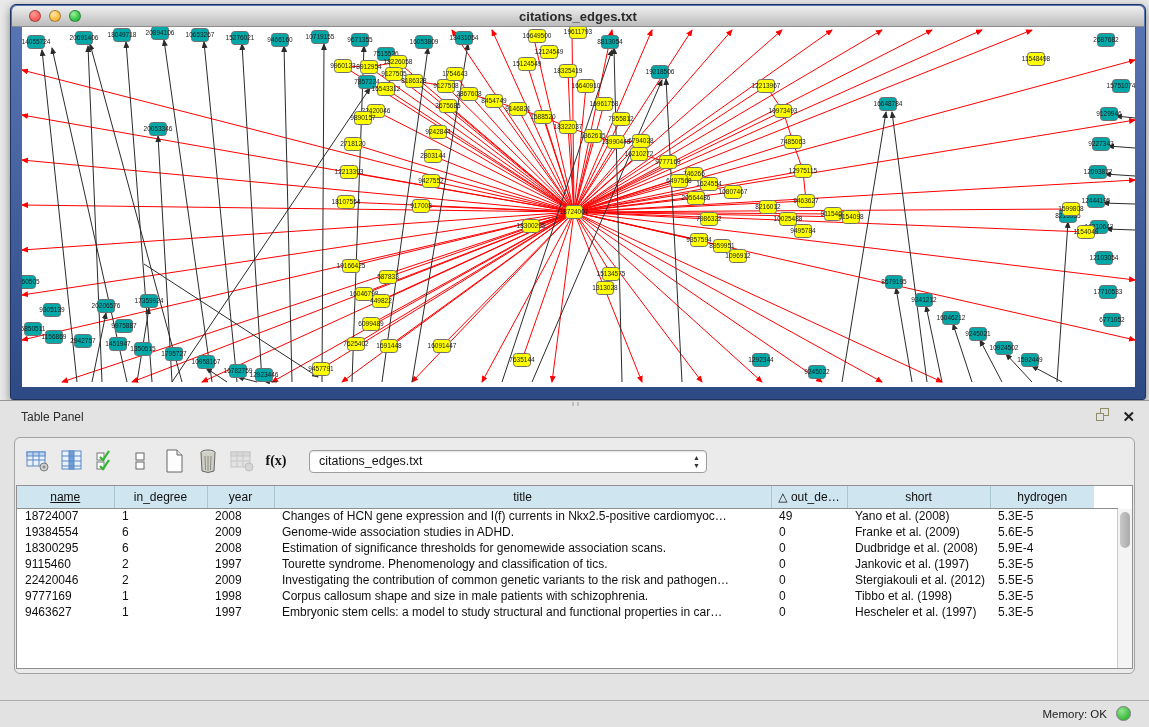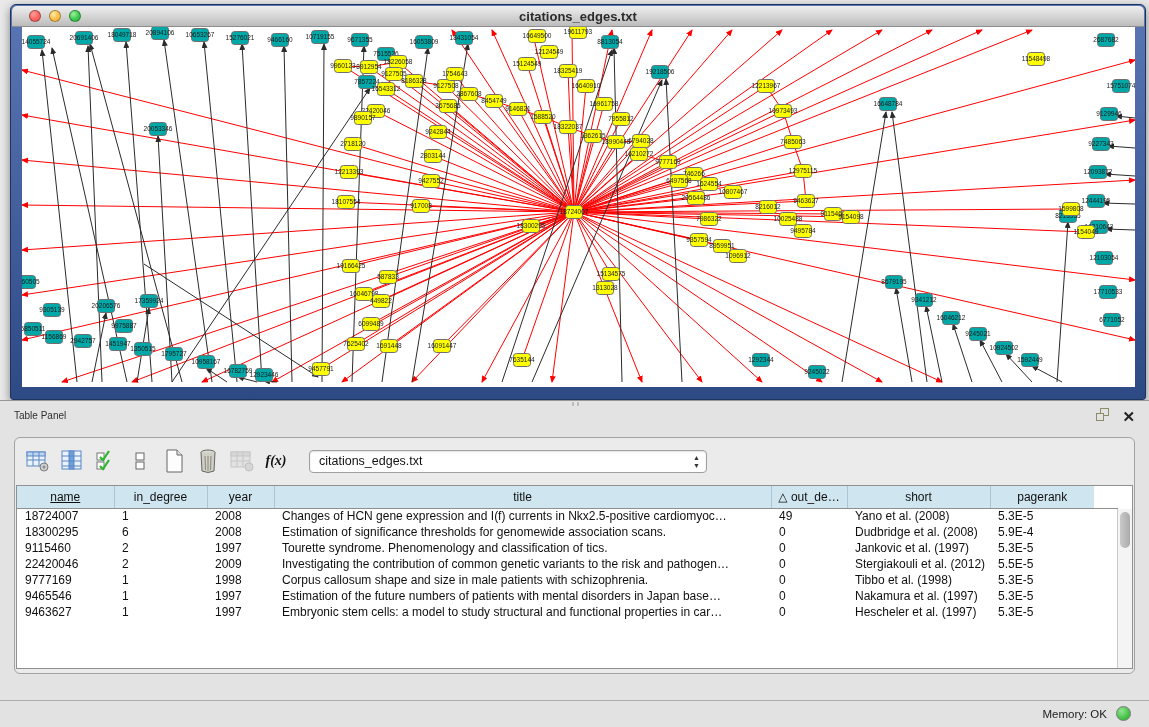--- a/index.html
+++ b/index.html
@@ -19,31 +19,31 @@
   .light.yellow { background:radial-gradient(circle at 35% 30%,#ffe8a8,#fdbc40 60%); }
   .light.green { background:radial-gradient(circle at 35% 30%,#9ff09a,#34c749 60%); }
   .win-title { text-align:center; line-height:21px; font-size:13px; font-weight:bold; color:#2b2b2b; }
   .graph-canvas { position:absolute; left:11px; top:22px; width:1113px; height:360px; background:#ffffff; overflow:hidden; }
   .graph-canvas svg { display:block; }
   .graph-canvas text { pointer-events:none; user-select:none; }
 
   
   .table-panel { position:absolute; left:0; top:400px; width:1149px; height:327px;
     background:#e3e3e3; border-top:1px solid #979797; }
-  .tp-title { position:absolute; left:14px; top:9px; font-size:10px; color:#2e2e2e; }
+  .tp-title { position:absolute; left:21px; top:9px; font-size:12px; color:#2e2e2e; }
   .tp-head-icons { position:absolute; right:14px; top:6px; display:flex; align-items:center; gap:12px; }
   .tp-close { font-size:15px; font-weight:bold; color:#222; line-height:15px; cursor:default; }
   .resize-nub { position:absolute; left:50%; top:1px; width:7px; height:4px; margin-left:-3px;
     border-left:2px solid #bdbdbd; border-right:2px solid #bdbdbd; }
 
   .tp-container { position:absolute; left:14px; top:36px; width:1121px; height:237px;
     background:#ebebeb; border:1px solid #a2a2a2; border-radius:6px; }
   .toolbar { position:absolute; left:8px; top:6px; height:34px; display:flex; align-items:center; }
   .tool { width:30px; height:28px; margin-right:4px; display:flex; align-items:center; justify-content:center; }
-  .fx { font-size:14px; font-style:italic; font-family:"Liberation Serif", serif; color:#111; font-weight:bold; }
+  .fx { font-size:14px; font-family:"Liberation Serif", serif; color:#111; font-weight:bold; }
   .combo { position:relative; margin-left:14px; width:398px; height:23px; background:#fff;
     border:1px solid #9f9f9f; border-radius:4px; box-shadow:inset 0 1px 2px rgba(0,0,0,.12); }
   .combo .val { position:absolute; left:9px; top:3px; font-size:12.5px; color:#111; }
   .combo .steppers { position:absolute; right:6px; top:3px; display:flex; flex-direction:column; gap:1px; }
   .combo .steppers span { font-size:7px; line-height:7px; color:#333; }
 
   .tp-table { position:absolute; left:1px; top:47px; width:1117px; height:184px;
     background:#fff; border:1px solid #909090; overflow:hidden; }
   table { border-collapse:collapse; table-layout:fixed; width:1101px; font-size:12px; color:#101010; }
   col.c0{width:97px} col.c1{width:93px} col.c2{width:67px} col.c3{width:497px}
@@ -837,33 +837,43 @@
             <col class="cf">
         </colgroup>
         <thead>
             <tr>
               <th>name</th>
               <th>in_degree</th>
               <th>year</th>
               <th>title</th>
               <th>△ out_de…</th>
               <th>short</th>
-              <th>pagerank</th>
+              <th>hydrogen</th>
               <th class="cf"></th>
             </tr>
           </thead>
         <tbody>
             <tr>
               <td>18724007</td>
               <td>1</td>
               <td>2008</td>
               <td>Changes of HCN gene expression and I(f) currents in Nkx2.5-positive cardiomyoc…</td>
               <td>49</td>
               <td>Yano et al. (2008)</td>
               <td>5.3E-5</td>
+              <td></td>
+            </tr>
+            <tr>
+              <td>19384554</td>
+              <td>6</td>
+              <td>2009</td>
+              <td>Genome-wide association studies in ADHD.</td>
+              <td>0</td>
+              <td>Franke et al. (2009)</td>
+              <td>5.6E-5</td>
               <td></td>
             </tr>
             <tr>
               <td>18300295</td>
               <td>6</td>
               <td>2008</td>
               <td>Estimation of significance thresholds for genomewide association scans.</td>
               <td>0</td>
               <td>Dudbridge et al. (2008)</td>
               <td>5.9E-4</td>
@@ -893,30 +903,20 @@
               <td>9777169</td>
               <td>1</td>
               <td>1998</td>
               <td>Corpus callosum shape and size in male patients with schizophrenia.</td>
               <td>0</td>
               <td>Tibbo et al. (1998)</td>
               <td>5.3E-5</td>
               <td></td>
             </tr>
             <tr>
-              <td>9465546</td>
-              <td>1</td>
-              <td>1997</td>
-              <td>Estimation of the future numbers of patients with mental disorders in Japan base…</td>
-              <td>0</td>
-              <td>Nakamura et al. (1997)</td>
-              <td>5.3E-5</td>
-              <td></td>
-            </tr>
-            <tr>
               <td>9463627</td>
               <td>1</td>
               <td>1997</td>
               <td>Embryonic stem cells: a model to study structural and functional properties in car…</td>
               <td>0</td>
               <td>Hescheler et al. (1997)</td>
               <td>5.3E-5</td>
               <td></td>
             </tr>
           </tbody>

